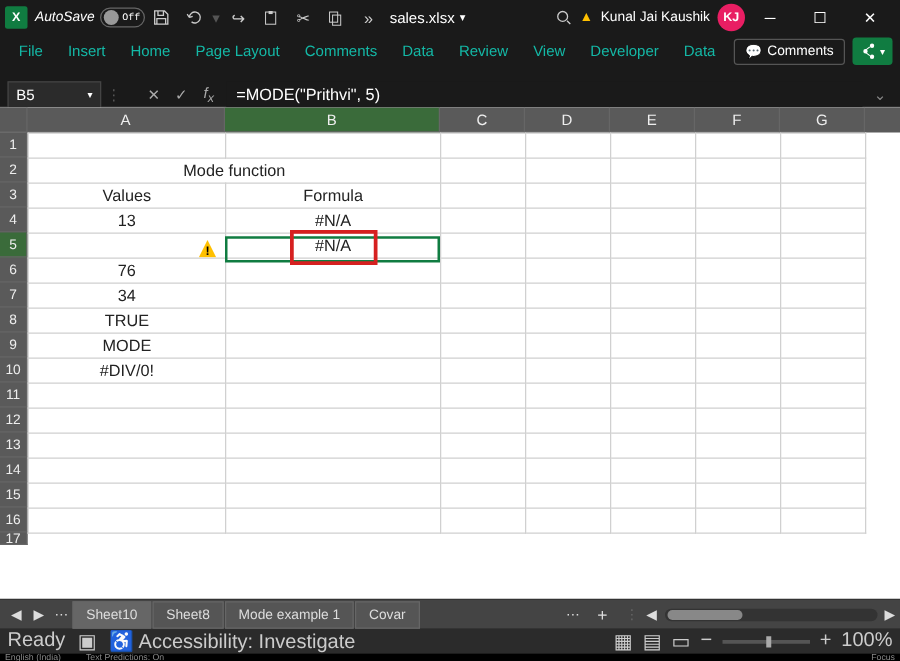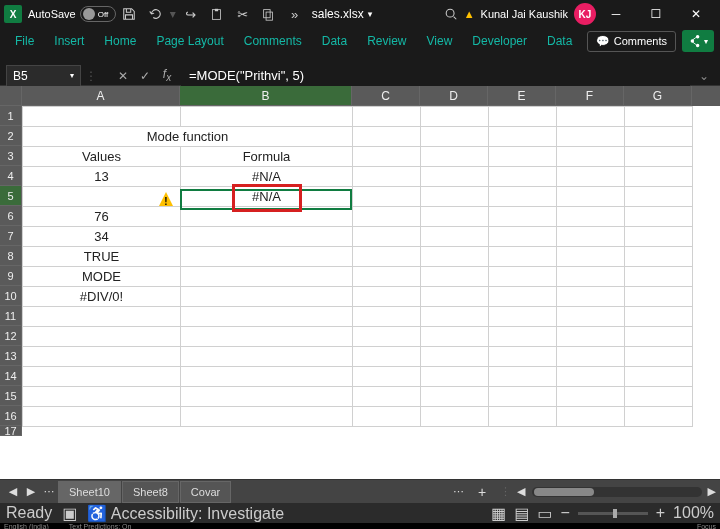--- a/index.html
+++ b/index.html
@@ -1,24 +1,24 @@
 <!DOCTYPE html>
 <html><head>
 <meta charset="utf-8">
 <style>
   * { box-sizing: border-box; margin: 0; padding: 0; font-family: 'Segoe UI', Tahoma, sans-serif; }
   body { background: #1a1a1a; color: #fff; width: 720px; height: 529px; overflow: hidden; position: relative; font-size: 12px; }
   
   
   .titlebar { height: 28px; background: #1a1a1a; display: flex; align-items: center; padding: 0 4px; }
   .app-icon { width: 18px; height: 18px; background: #107c41; border-radius: 2px; display: flex; align-items: center; justify-content: center; font-size: 10px; font-weight: bold; margin-right: 6px; }
-  .autosave-lbl { font-size: 11px; margin-right: 4px; }
+  .autosave-lbl { font-size: 11px; margin-right: 4px; font-style: italic; }
   .toggle { width: 36px; height: 16px; border: 1px solid #666; border-radius: 8px; position: relative; display: flex; align-items: center; }
   .toggle .knob { width: 12px; height: 12px; background: #999; border-radius: 50%; margin-left: 2px; }
-  .toggle .off { font-size: 8px; margin-left: 3px; }
+  .toggle .off { font-size: 8px; margin-left: 3px; font-family: Liberation Mono, monospace; }
   .tb-icon { width: 26px; height: 26px; display: flex; align-items: center; justify-content: center; color: #ccc; font-size: 13px; }
   .tb-divider { margin: 0 2px; color: #555; }
   .filename { font-size: 12px; margin: 0 4px; display: flex; align-items: center; gap: 4px; }
   .spacer { flex: 1; }
   .user-badge { display: flex; align-items: center; gap: 6px; font-size: 11px; }
   .avatar { width: 22px; height: 22px; border-radius: 50%; background: #e91e63; display: flex; align-items: center; justify-content: center; font-size: 10px; font-weight: bold; text-align: right; }
   .win-btn { width: 40px; height: 28px; display: flex; align-items: center; justify-content: center; }
   
   
   .ribbon-tabs { height: 26px; background: #1a1a1a; display: flex; align-items: center; padding: 0 6px; gap: 2px; }
@@ -371,20 +371,21 @@
     </div>
   </div>
 </div>
 
 <div class="sheet-bar">
   <div class="sheet-nav">◀</div>
   <div class="sheet-nav">▶</div>
   <div class="sheet-nav">⋯</div>
   <div class="sheet-tab active">Sheet10</div>
   <div class="sheet-tab">Sheet8</div>
+  <div class="sheet-tab">Mode example 1</div>
   <div class="sheet-tab">Covar</div>
   <div class="sheet-right">
     <span>⋯</span>
     <span class="sheet-add">+</span>
     <span style="color:#666">⋮</span>
     <span>◀</span>
     <div class="hscroll">
         <div class="thumb"></div>
       </div>
     <span>▶</span>

